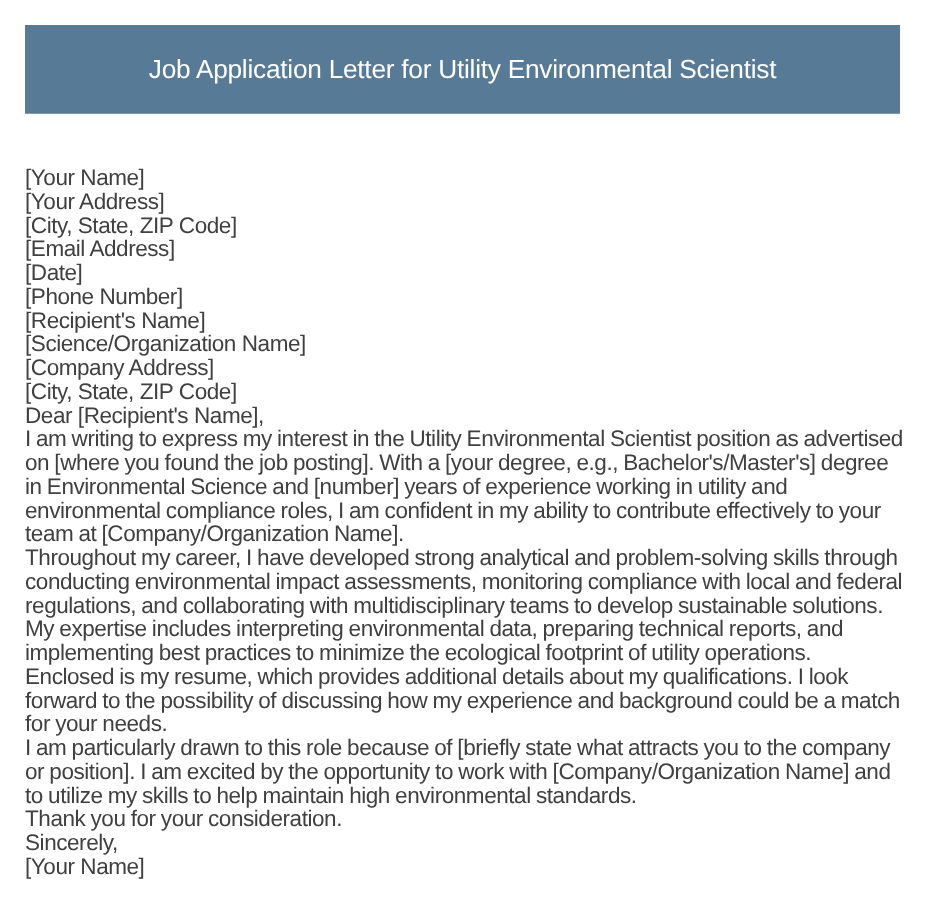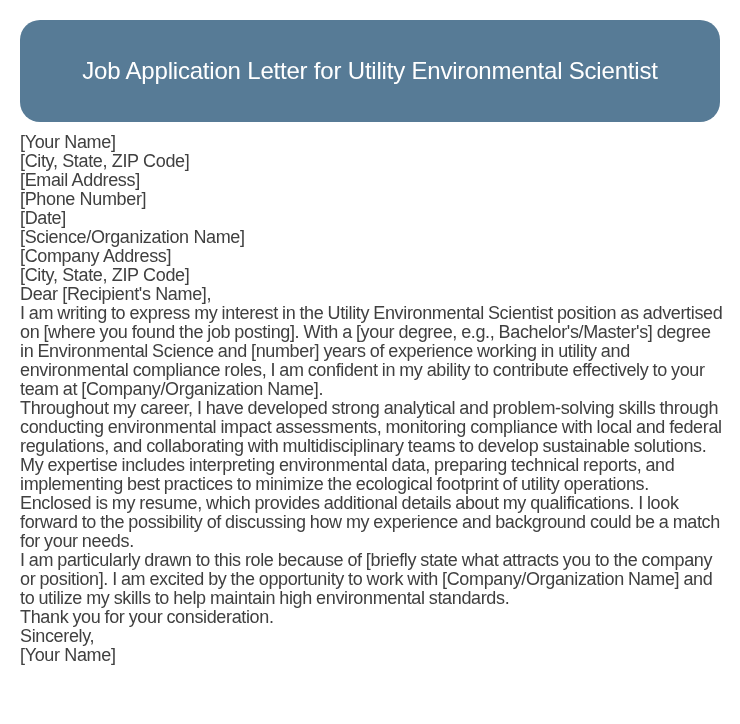--- a/index.html
+++ b/index.html
@@ -1,45 +1,46 @@
 <!DOCTYPE html>
 <html><head>
 <meta charset="utf-8">
 <style>
   html, body { margin: 0; padding: 0; background: #ffffff; }
   body { width: 740px; height: 724px; overflow: hidden; position: relative; }
   .header {
-    position: absolute; left: 20px; top: 20px; width: 700px; height: 102px;
+    position: absolute; left: 20px; top: 20px; width: 700px; height: 71px;
     background: #577b96; color: #ffffff;
     display: flex; align-items: center; justify-content: center;
-    font-family: "Liberation Sans", sans-serif; font-size: 24px;
+    font-family: "Liberation Sans", sans-serif; font-size: 21px;
     letter-spacing: -0.2px;
-    border-radius: 20px;
   }
   .letter {
     position: absolute; left: 20px; top: 133px; width: 705px;
     font-family: Liberation Sans, sans-serif; font-size: 18px;
     line-height: 19px; color: #404040; letter-spacing: -0.35px;
   }
   .letter p { margin: 0; }
   .para { word-spacing: -0.5px; }
 </style>
 </head>
 <body>
 
 <div class="header">
   <span>Job Application Letter for Utility Environmental Scientist</span>
 </div>
 
 <div class="letter">
   <p>[Your Name]</p>
+  <p>[Your Address]</p>
   <p>[City, State, ZIP Code]</p>
   <p>[Email Address]</p>
+  <p>[Date]</p>
   <p>[Phone Number]</p>
-  <p>[Date]</p>
+  <p>[Recipient's Name]</p>
   <p>[Science/Organization Name]</p>
   <p>[Company Address]</p>
   <p>[City, State, ZIP Code]</p>
   <p>Dear [Recipient's Name],</p>
   <p class="para">I am writing to express my interest in the Utility Environmental Scientist position as advertised on [where you found the job posting]. With a [your degree, e.g., Bachelor's/Master's] degree in Environmental Science and [number] years of experience working in utility and environmental compliance roles, I am confident in my ability to contribute effectively to your team at [Company/Organization Name].</p>
   <p class="para">Throughout my career, I have developed strong analytical and problem-solving skills through conducting environmental impact assessments, monitoring compliance with local and federal regulations, and collaborating with multidisciplinary teams to develop sustainable solutions. My expertise includes interpreting environmental data, preparing technical reports, and implementing best practices to minimize the ecological footprint of utility operations.</p>
   <p class="para">Enclosed is my resume, which provides additional details about my qualifications. I look forward to the possibility of discussing how my experience and background could be a match for your needs.</p>
   <p class="para">I am particularly drawn to this role because of [briefly state what attracts you to the company or position]. I am excited by the opportunity to work with [Company/Organization Name] and to utilize my skills to help maintain high environmental standards.</p>
   <p class="para">Thank you for your consideration.</p>
   <p>Sincerely,</p>

